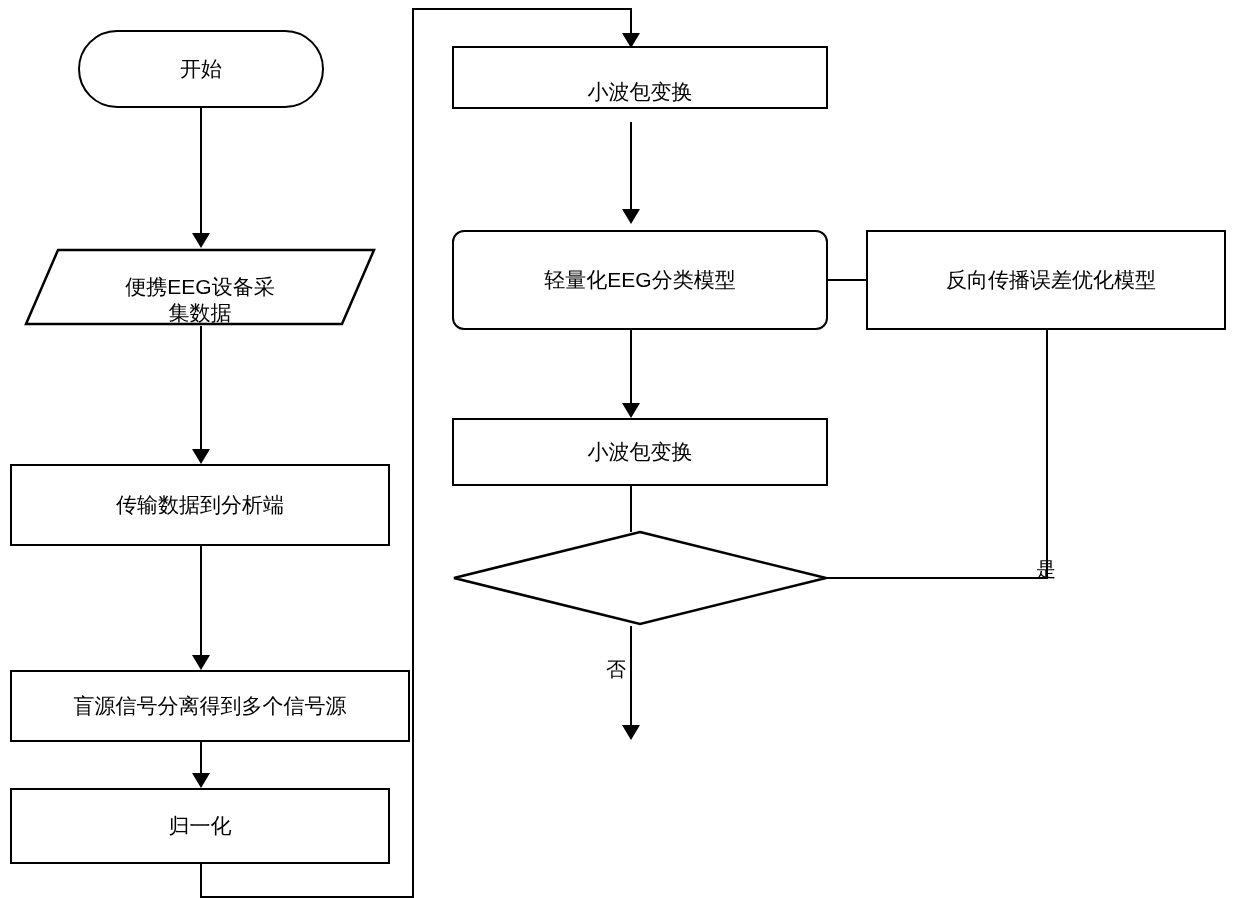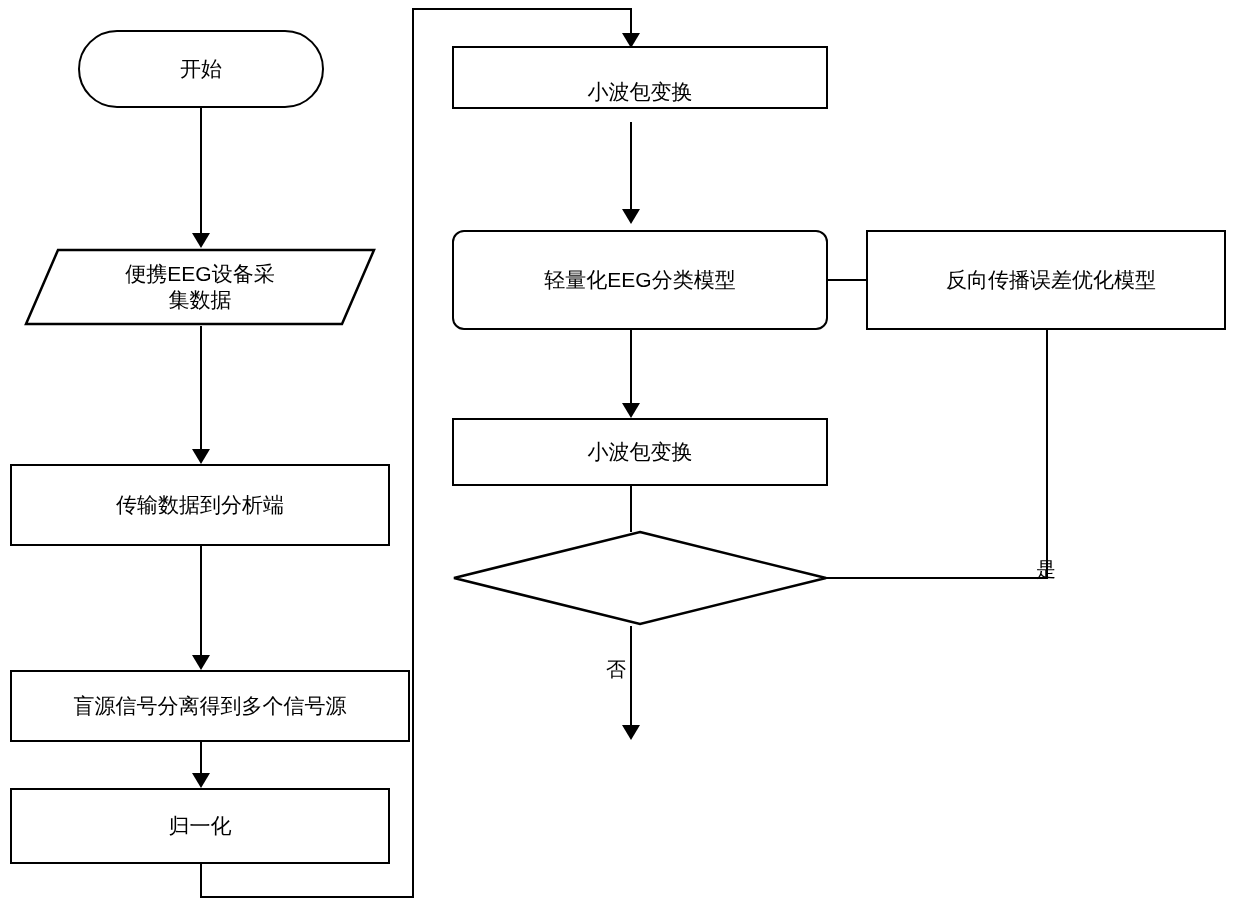--- a/index.html
+++ b/index.html
@@ -31,20 +31,21 @@
     line-height: 1.25;
     padding: 2px 6px;
   }
   .node.terminator {
     border-radius: 46px;
   }
   .node.parallelogram {
     border: none;
     background: transparent;
     padding: 0;
+    align-items: flex-end;
   }
   .node.parallelogram .para-shape {
     position: absolute;
     inset: 0;
   }
   .node.parallelogram .para-label {
     position: relative;
     z-index: 2;
     width: 100%;
     text-align: center;

